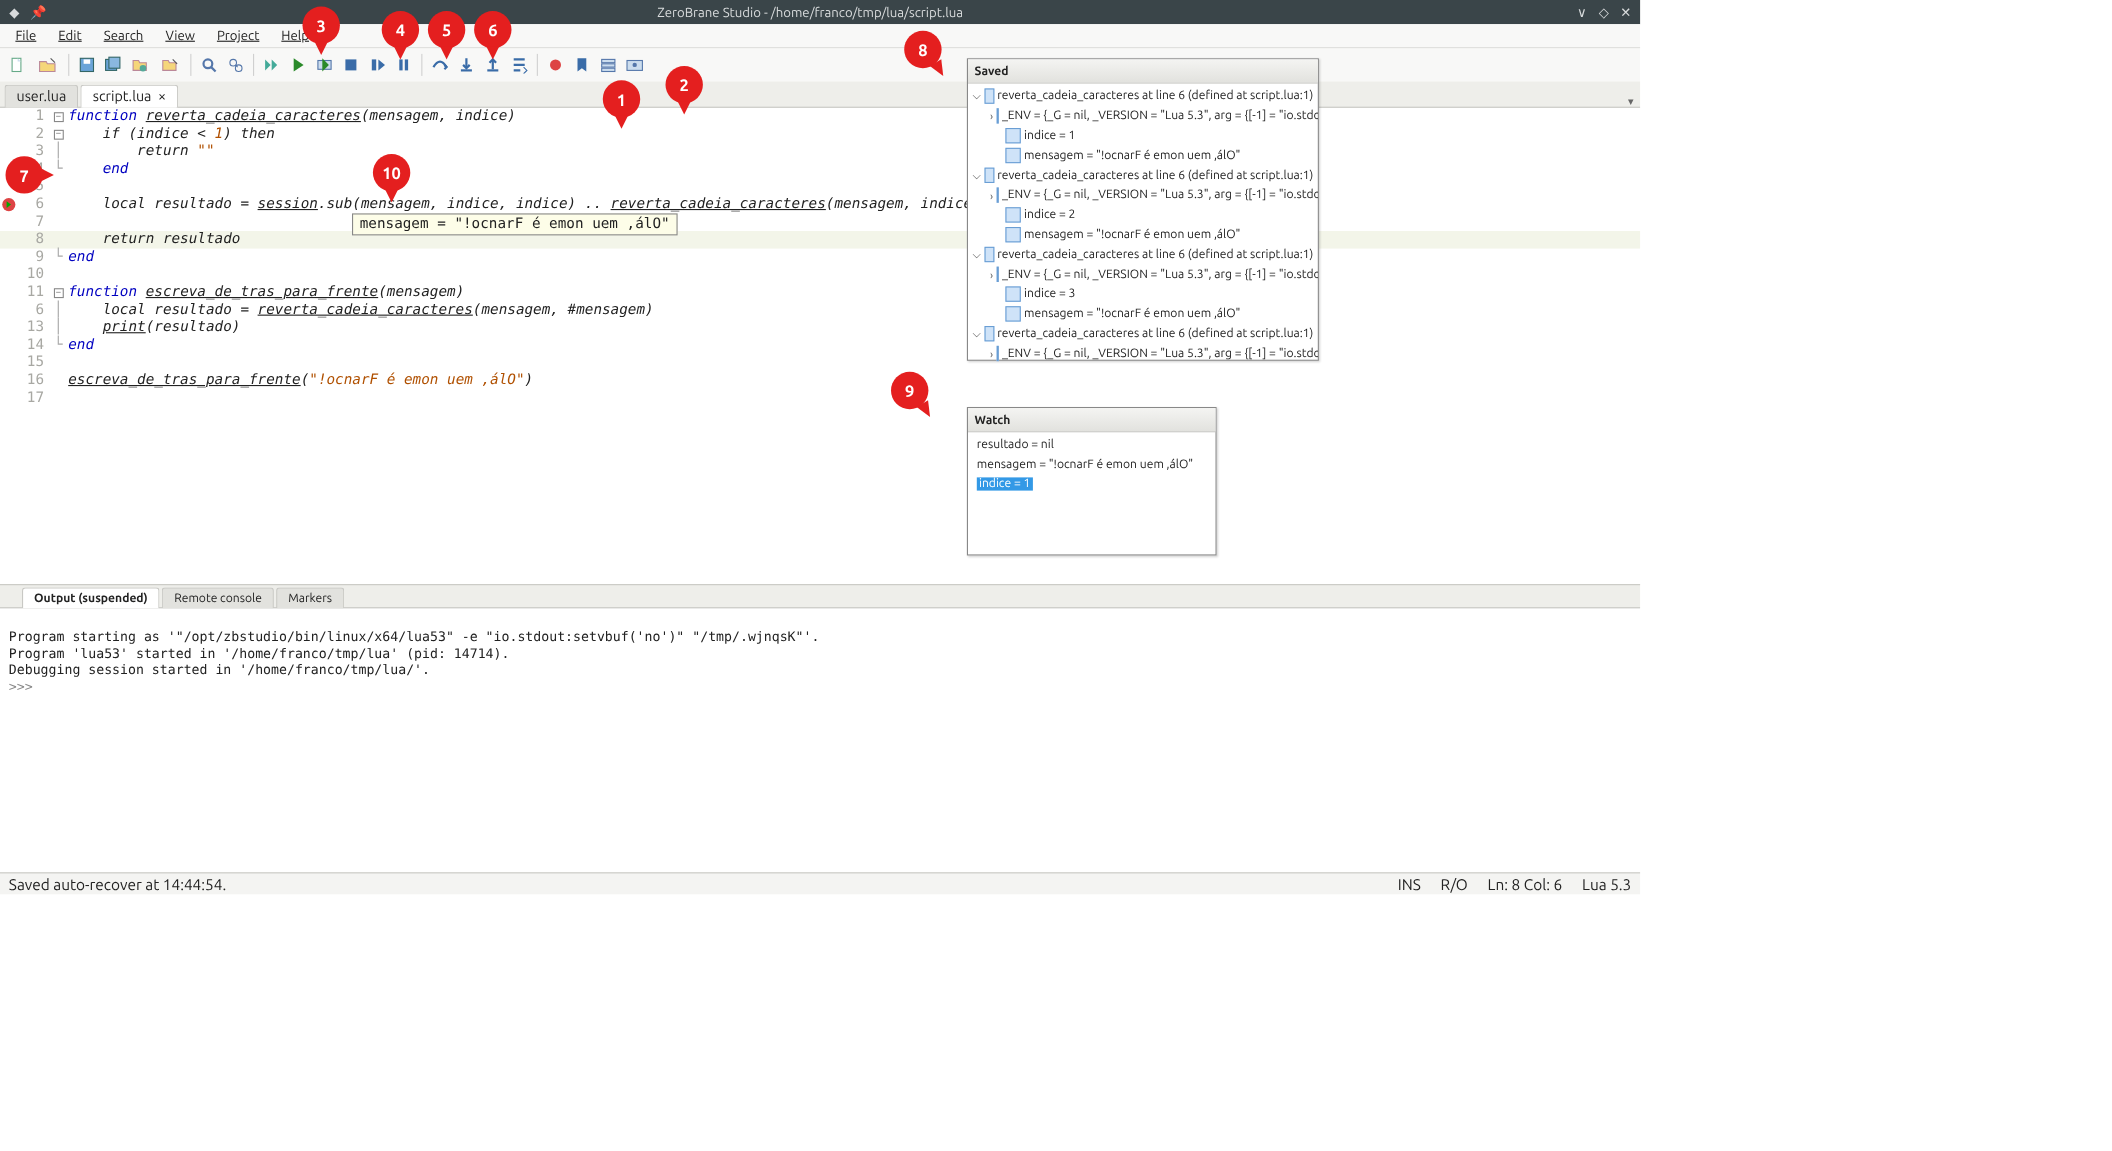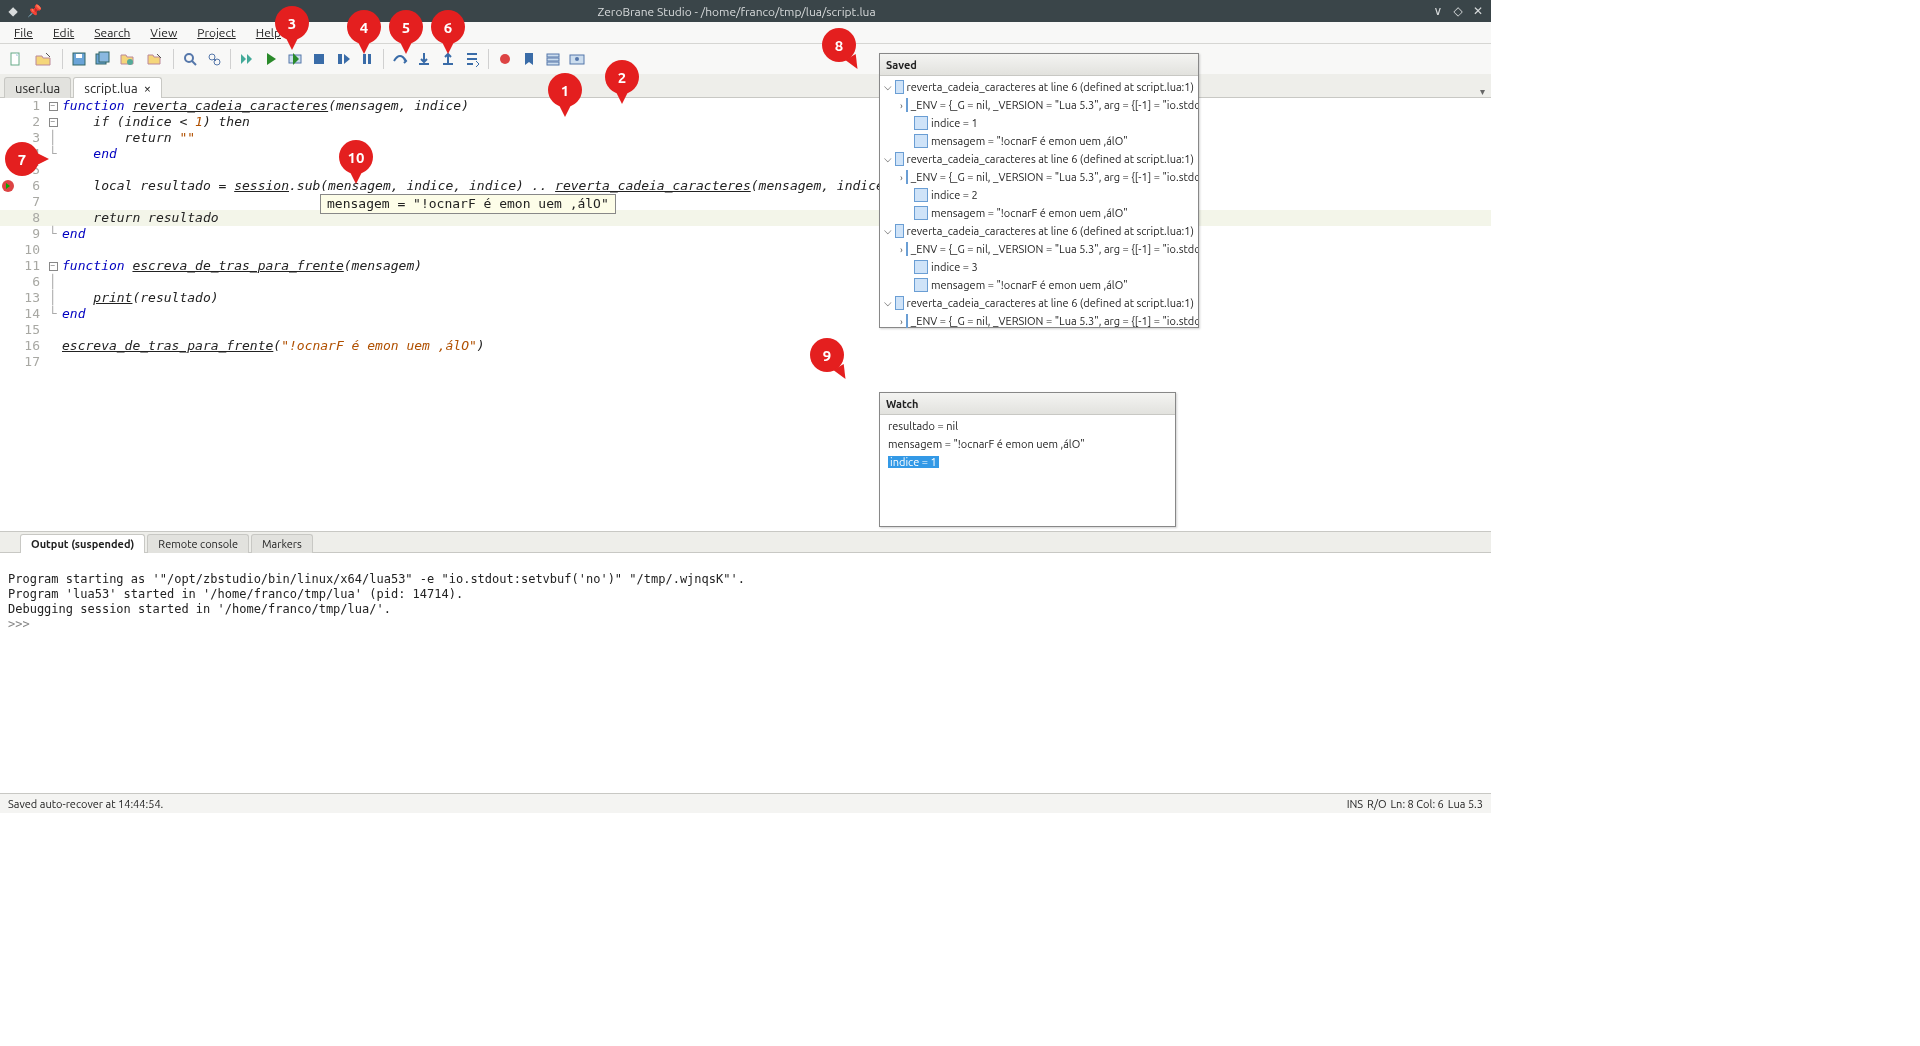--- a/index.html
+++ b/index.html
@@ -61,21 +61,21 @@
   .callout.tail-down::after { bottom: -10px; left: 50%; transform: translateX(-50%); border-left: 6px solid transparent; border-right: 6px solid transparent; border-top: 12px solid #e41f1f; }
   .callout.tail-down-right::after { bottom: -8px; right: -4px; transform: rotate(-30deg); border-left: 6px solid transparent; border-right: 6px solid transparent; border-top: 14px solid #e41f1f; }
   .callout.tail-right::after { right: -10px; top: 50%; transform: translateY(-50%); border-top: 6px solid transparent; border-bottom: 6px solid transparent; border-left: 12px solid #e41f1f; }
   
   .out-tabs { height: 22px; background: #eeeeea; display: flex; align-items: flex-end; border-top: 1px solid #c8c8c4; border-bottom: 1px solid #c8c8c4; padding-left: 20px; }
   .out-tab { padding: 3px 10px; border: 1px solid #c8c8c4; border-bottom: none; background: #e2e2de; margin-right: 2px; font-size: 11px; border-radius: 3px 3px 0 0; cursor: pointer; position: relative; top: 1px; }
   .out-tab.active { background: #fff; font-weight: bold; }
   .output-body { height: 240px; padding: 4px 8px; font-family: "DejaVu Sans Mono", monospace; font-size: 12px; line-height: 15px; white-space: pre; overflow: hidden; }
   .output-body .prompt { color: #888; }
   
-  .statusbar { height: 20px; background: #f4f4f2; border-top: 1px solid #c8c8c4; display: flex; align-items: center; padding: 0 8px; font-size: 11px; gap: 4px; }
+  .statusbar { height: 20px; background: #f4f4f2; border-top: 1px solid #c8c8c4; display: flex; align-items: center; padding: 0 8px; font-size: 14px; gap: 18px; }
   .statusbar .spacer { flex: 1; }
 </style>
 </head>
 <body>
 
 <div class="window">
 
   <div class="titlebar">
     <div class="left-icons">
       <span class="win-btn">◆</span>
@@ -318,20 +318,21 @@
             <div class="gutter-ln">11</div>
             <div class="gutter-fold">
               <div class="fold-box">−</div>
             </div>
             <div class="code"><span class="kw">function </span><span class="fn">escreva_de_tras_para_frente</span><span>(mensagem)</span></div>
           </div>
         <div class="line">
             <div class="marker-col"></div>
             <div class="gutter-ln">6</div>
             <div class="gutter-fold" style="color:#aaa">│</div>
+            <div class="code"><span>    local resultado = </span><span class="fn">reverta_cadeia_caracteres</span><span>(mensagem, #mensagem)</span></div>
           </div>
         <div class="line">
             <div class="marker-col"></div>
             <div class="gutter-ln">13</div>
             <div class="gutter-fold" style="color:#aaa">│</div>
             <div class="code"><span>    </span><span class="fn">print</span><span>(resultado)</span></div>
           </div>
         <div class="line">
             <div class="marker-col"></div>
             <div class="gutter-ln">14</div>
@@ -425,21 +426,21 @@
           <span class="lbl">reverta_cadeia_caracteres at line 6 (defined at script.lua:1)</span>
         </div>
       <div class="tree-row" style="padding-left:20px">
           <span class="tw">›</span>
           <span class="ic"></span>
           <span class="lbl">_ENV = {_G = nil, _VERSION = "Lua 5.3", arg = {[-1] = "io.stdout:</span>
         </div>
     </div>
   </div>
 
-  <div class="panel" style="left:879px; top:392px; width:297px; height:135px;">
+  <div class="panel" style="left:879px; top:370px; width:227px; height:135px;">
     <div class="panel-header">Watch</div>
     <div class="panel-body">
       <div class="watch-row">
           <span class="ic"></span>
           <span class="lbl">resultado = nil</span>
         </div>
       <div class="watch-row">
           <span class="ic"></span>
           <span class="lbl">mensagem = "!ocnarF é emon uem ,álO"</span>
         </div>

